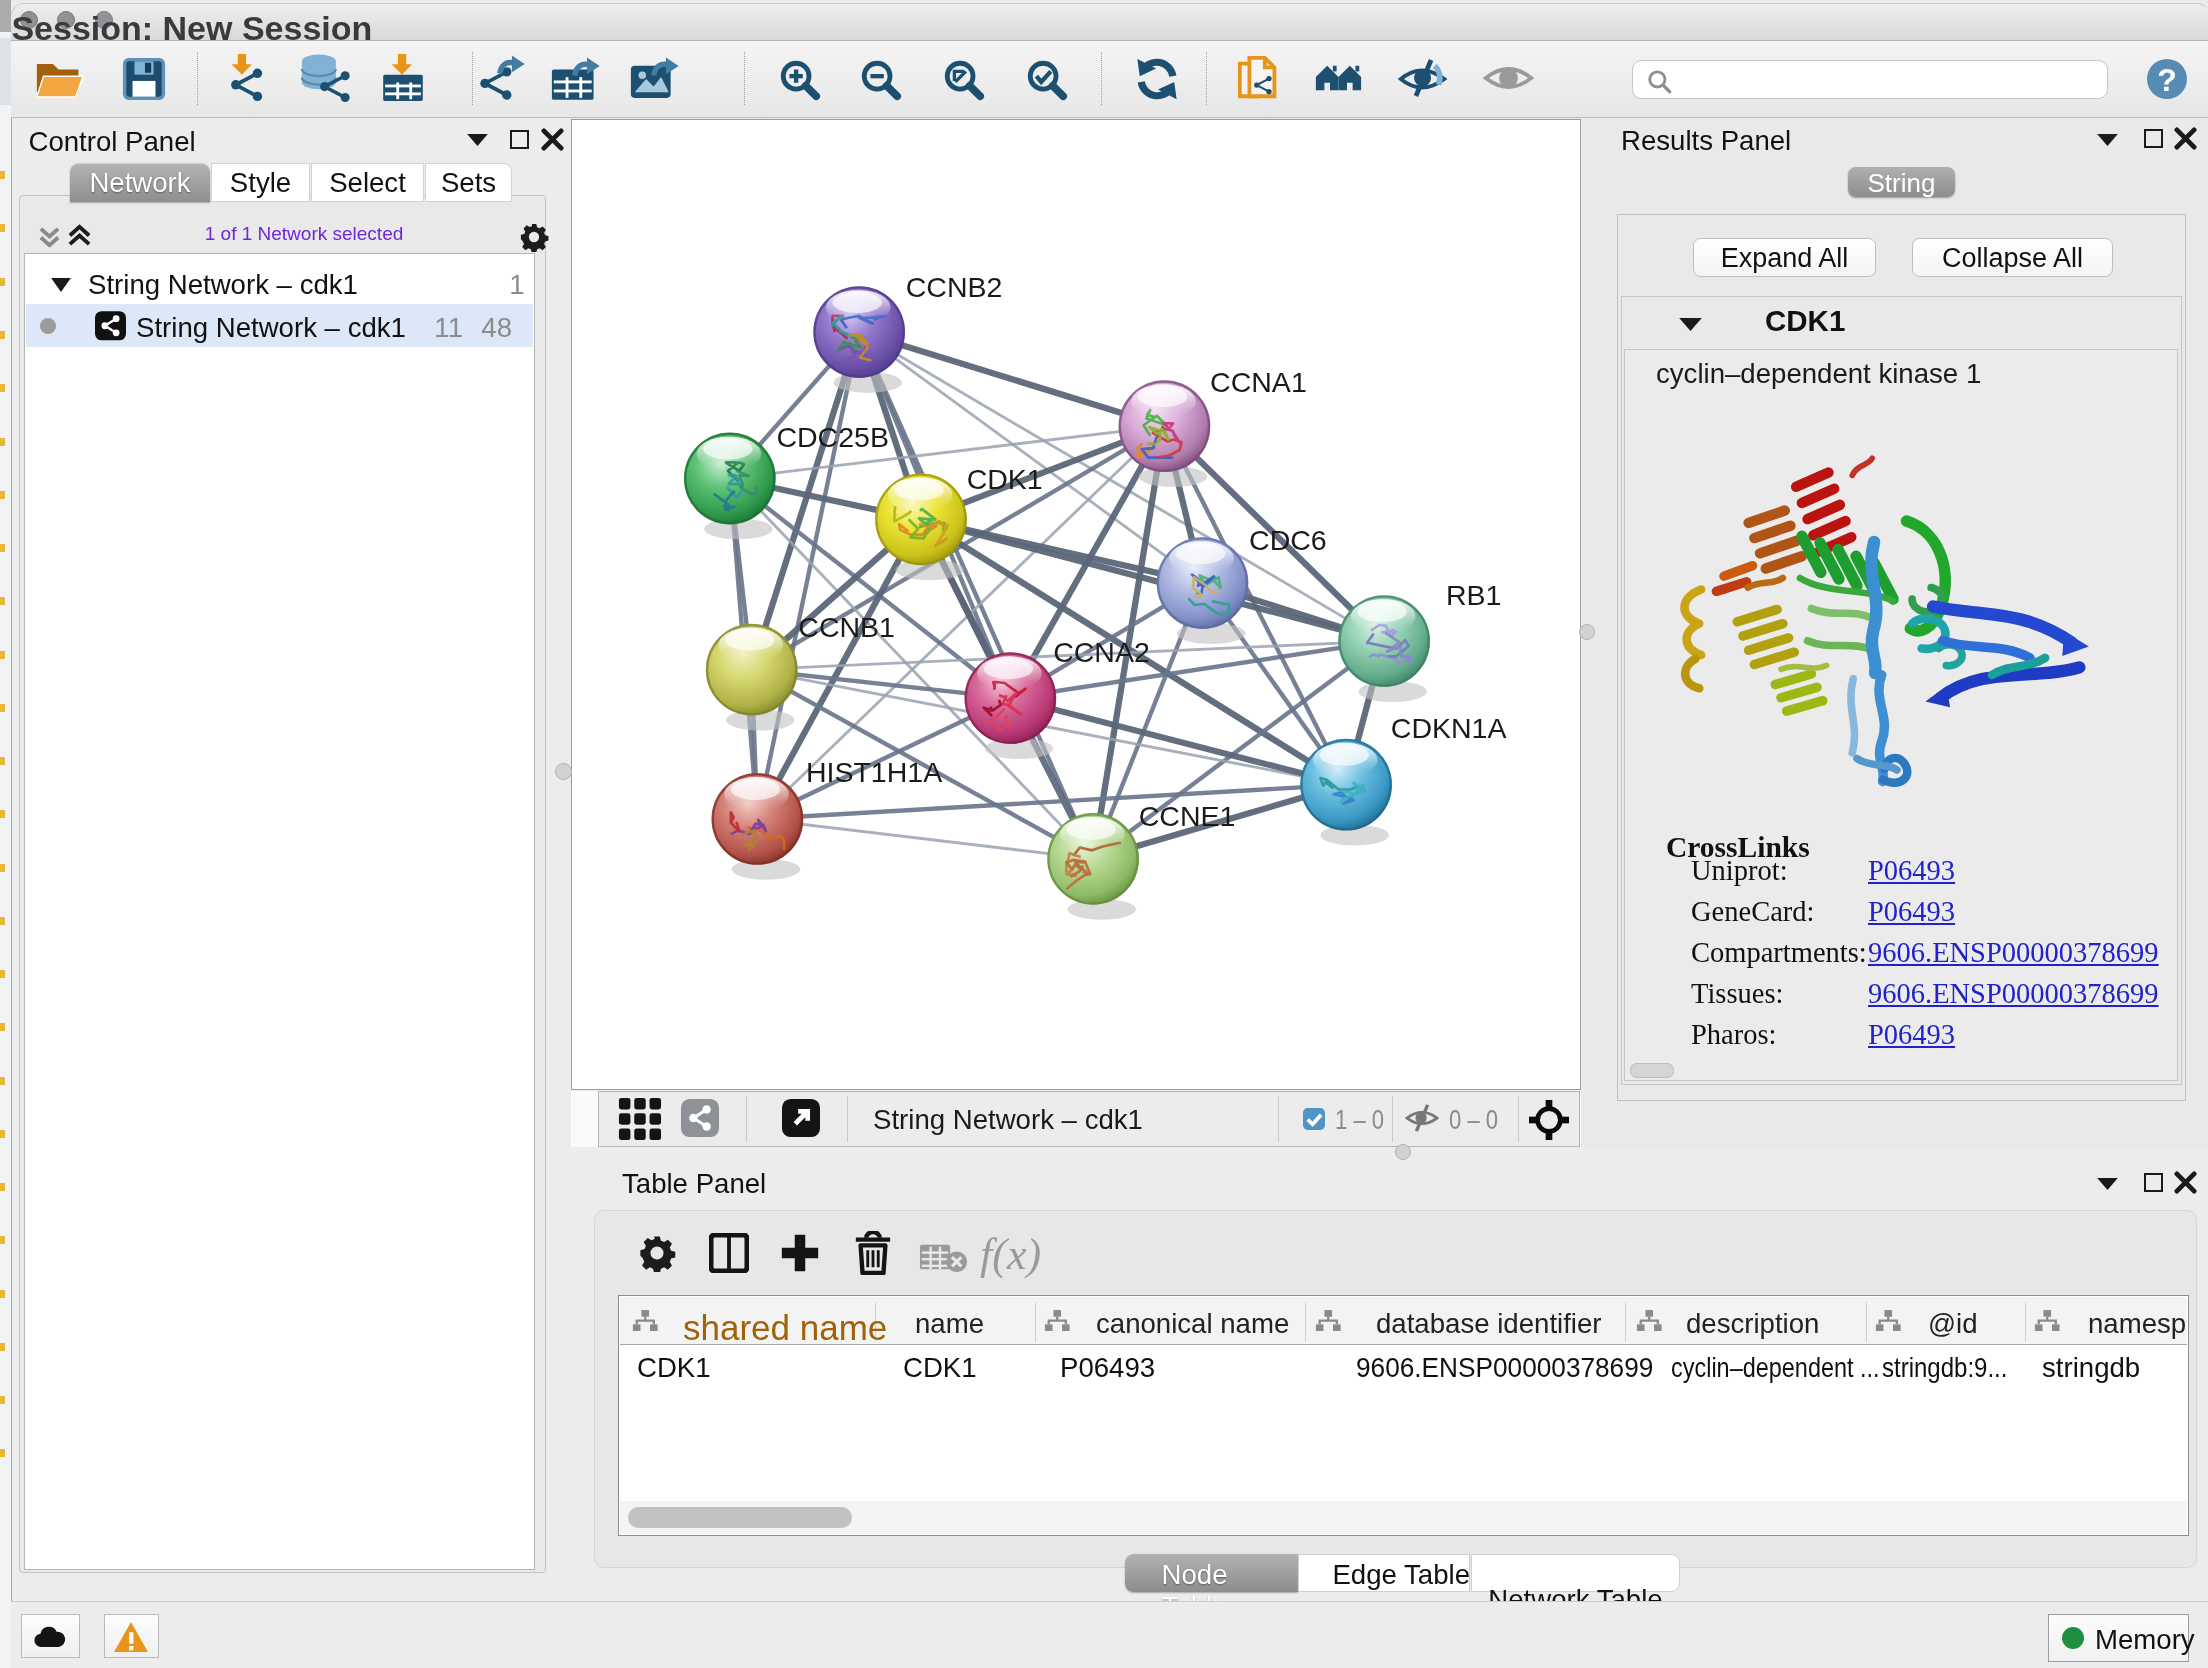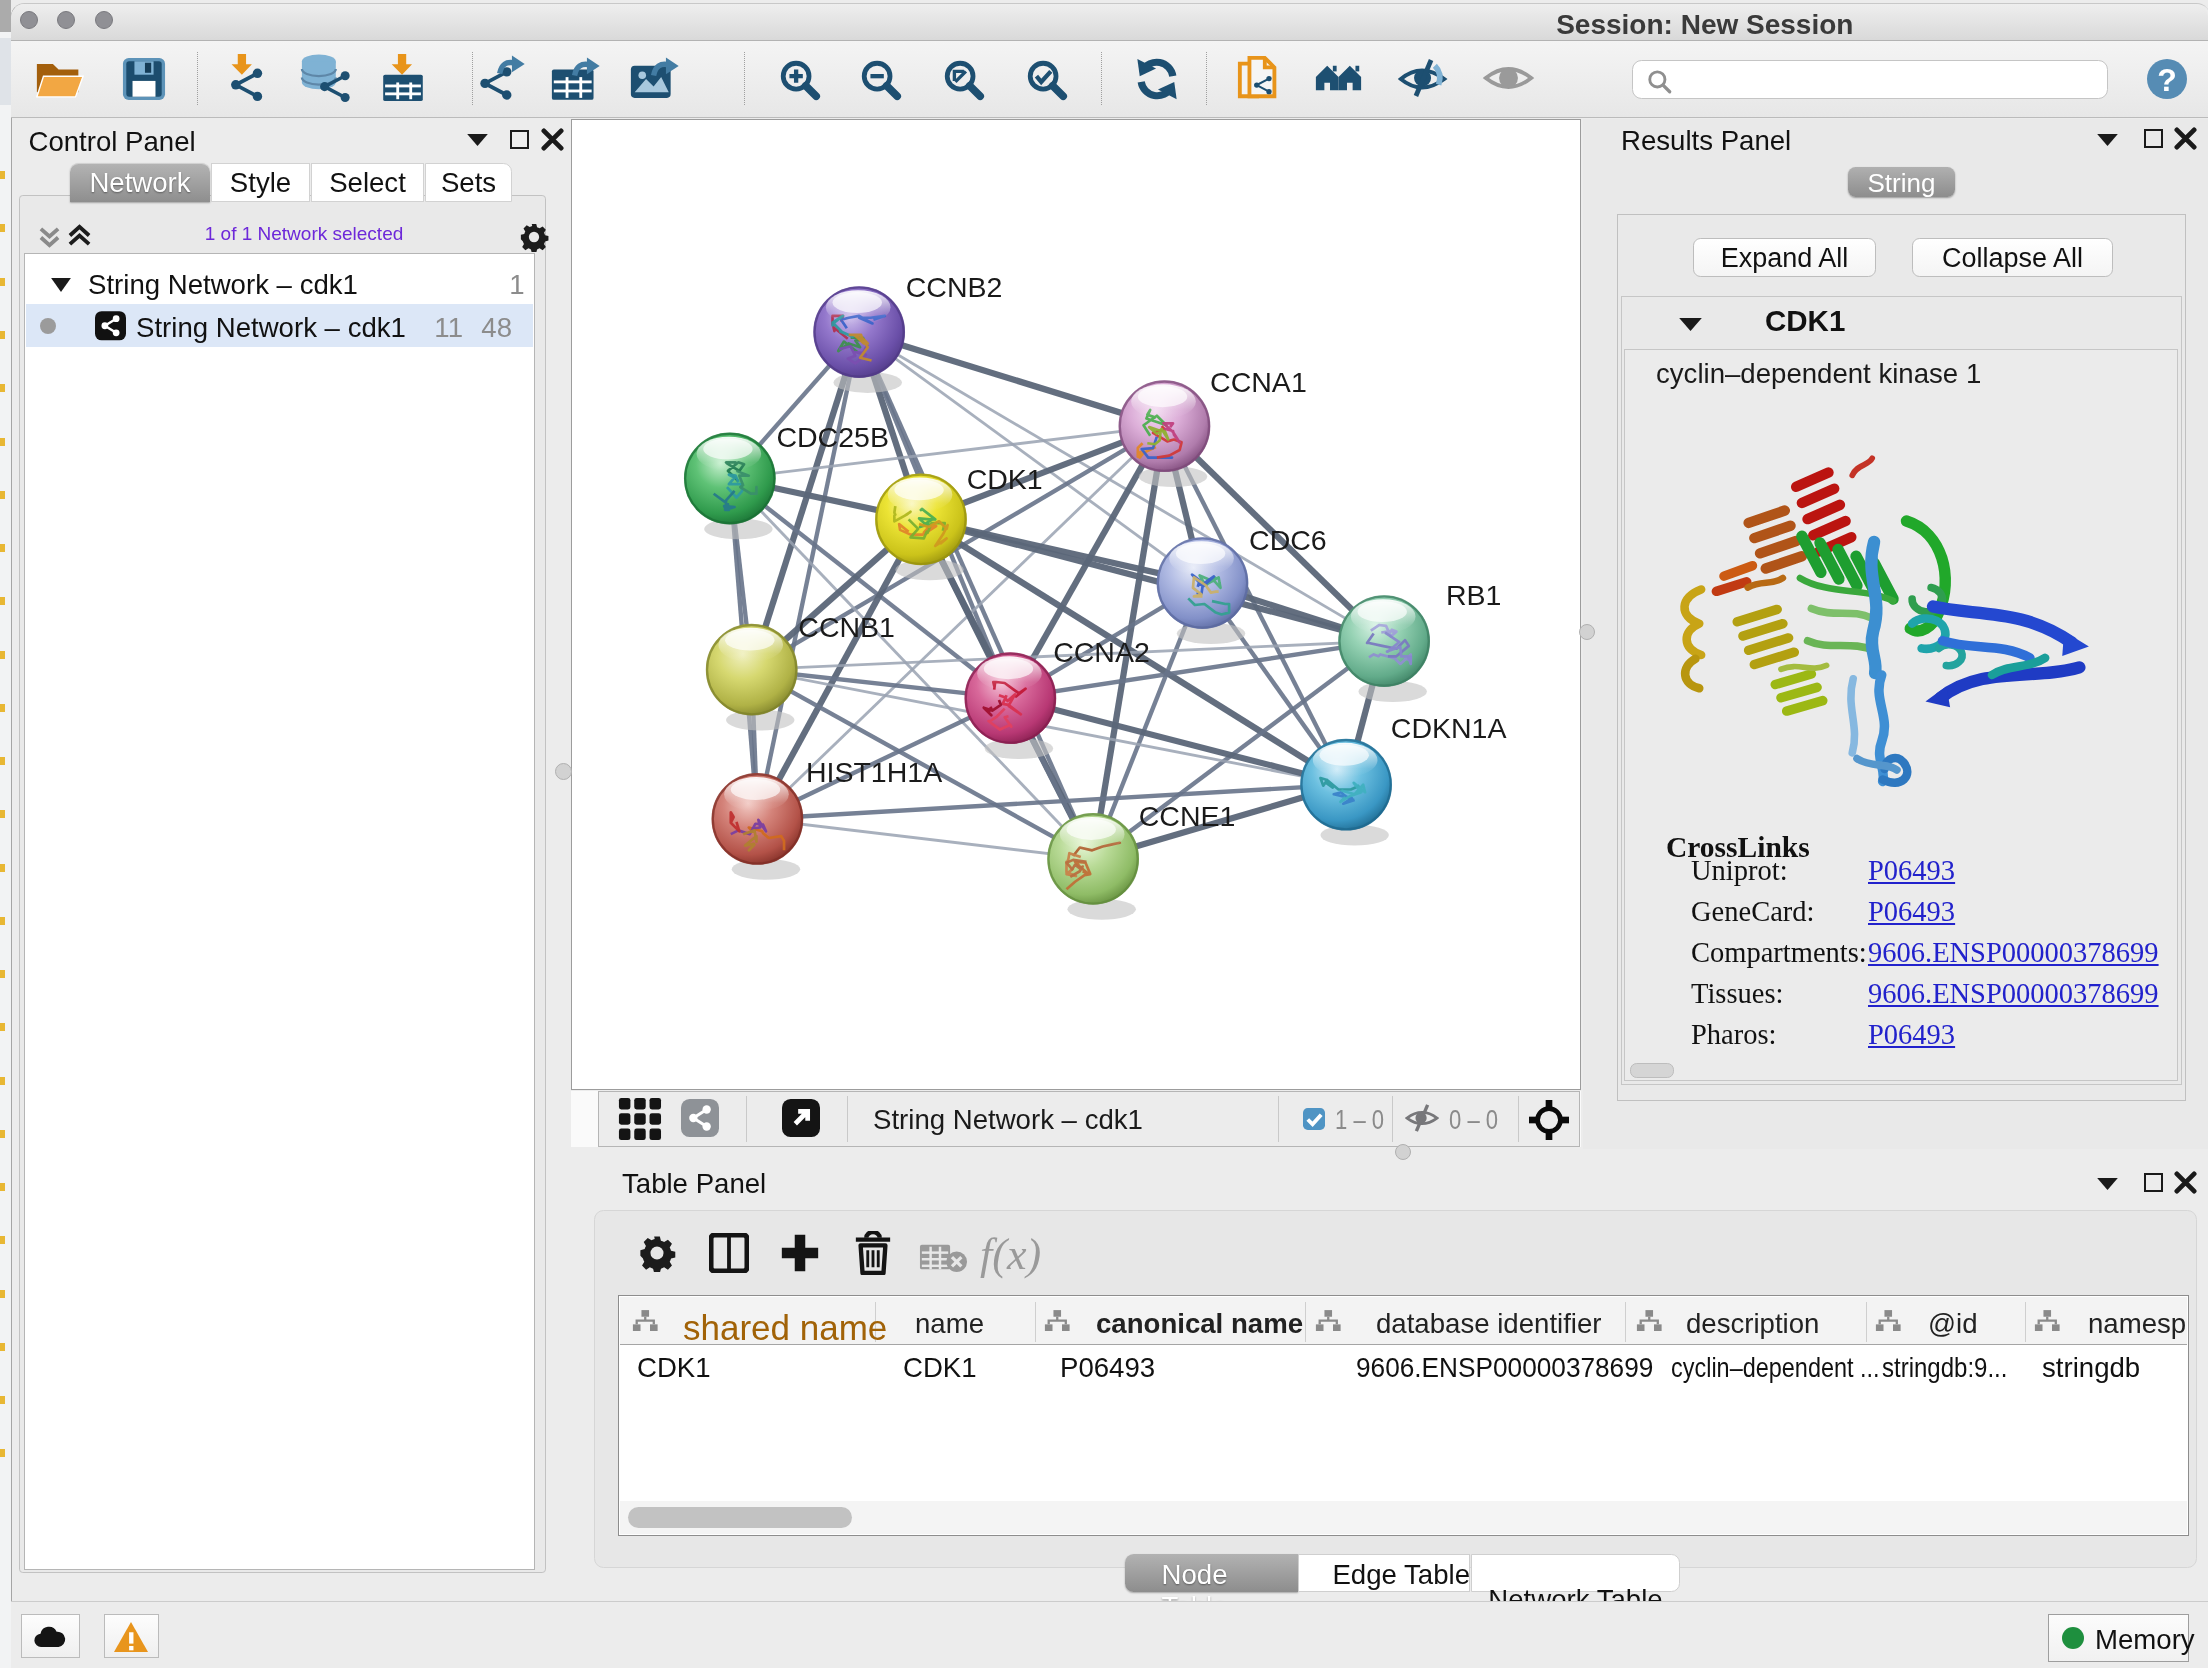--- a/index.html
+++ b/index.html
@@ -38,21 +38,21 @@
 <div class="abs" style="left:0;top:1290px;width:4.8px;height:7.6px;background:#e8b733;"></div>
 <div class="abs" style="left:0;top:1343px;width:4.8px;height:7.6px;background:#e8b733;"></div>
 <div class="abs" style="left:0;top:1396px;width:4.8px;height:7.6px;background:#e8b733;"></div>
 <div class="abs" style="left:0;top:1449px;width:4.8px;height:7.6px;background:#e8b733;"></div>
 <div class="abs" style="left:10.5px;top:2.9px;width:2198px;height:1665px;background:#ececec;border-radius:13.3px 13.3px 0 0;border-left:1px solid #a5a5a5;border-top:1px solid #c8c8c8;"></div>
 
 <div class="abs" style="left:11.4px;top:3.8px;width:2197px;height:36px;background:linear-gradient(#eeeeee,#d9d9d9);border-bottom:1px solid #b3b3b3;border-radius:13.3px 13.3px 0 0;"></div>
 <div class="abs" style="left:20px;top:11.4px;width:18px;height:18px;border-radius:50%;background:#909095;border:1px solid #7a7a7f;box-sizing:border-box;"></div>
 <div class="abs" style="left:57px;top:11.4px;width:18px;height:18px;border-radius:50%;background:#909095;border:1px solid #7a7a7f;box-sizing:border-box;"></div>
 <div class="abs" style="left:95px;top:11.4px;width:18px;height:18px;border-radius:50%;background:#909095;border:1px solid #7a7a7f;box-sizing:border-box;"></div>
-<div class="abs" style="left:11.4px;top:8.6px;width:1842px;text-align:right;font-size:28px;font-weight:bold;color:#3a3a3a;">Session: New Session</div>
+<div class="abs" style="left:11.4px;top:8.6px;width:1842px;text-align:left;font-size:34px;font-weight:bold;color:#3a3a3a;">Session: New Session</div>
 
 <div id="toolbar" class="abs" style="left:11.4px;top:41px;width:2197px;height:76px;background:linear-gradient(#f4f4f4,#e7e7e7);border-bottom:1px solid #bbbbbb;"></div>
 <svg class="abs" style="left:35px;top:58px" width="49" height="42" viewBox="0 0 52 44">
     <path d="M2 6 L19 6 L25 12 L46 12 L46 36 L2 36 z" fill="#a35f0c"></path>
     <path d="M9 19 L51 19 L43 41 L2 41 z" fill="#f2a743" stroke="#fff" stroke-width="1.5"></path>
   </svg>
 <svg class="abs" style="left:122px;top:57px" width="44" height="44" viewBox="0 0 46 46">
     <rect x="1" y="1" width="44" height="44" rx="6" fill="#5d93b8"></rect>
     <rect x="4.5" y="4.5" width="37" height="37" rx="3" fill="#1c4d6e"></rect>
     <rect x="13" y="4.5" width="20" height="14" fill="#7fb2d4"></rect>
@@ -677,21 +677,21 @@
 <path d="M15 8 v4 M6 16 v-4 h18 v4" stroke="#8a8a8a" stroke-width="2.4" fill="none"></path>
   </svg>
 <div class="abs" style="left:683px;top:1308px;font-size:35px;color:#a16207;">shared name</div>
 <div class="abs" style="left:915px;top:1308px;font-size:27.6px;color:#222;">name</div>
 <svg class="abs" style="left:1043px;top:1309px" width="28.5" height="25" viewBox="0 0 30 26">
 <rect x="11" y="1" width="8" height="7" fill="#8a8a8a"></rect>
     <rect x="2" y="16" width="8" height="7" fill="#8a8a8a"></rect>
     <rect x="20" y="16" width="8" height="7" fill="#8a8a8a"></rect>
 <path d="M15 8 v4 M6 16 v-4 h18 v4" stroke="#8a8a8a" stroke-width="2.4" fill="none"></path>
   </svg>
-<div class="abs" style="left:1096px;top:1308px;font-size:27.6px;color:#222;font-weight:bold;">canonical name</div>
+<div class="abs" style="left:1096px;top:1308px;font-size:27.6px;color:#222;">canonical name</div>
 <svg class="abs" style="left:1314px;top:1309px" width="28.5" height="25" viewBox="0 0 30 26">
 <rect x="11" y="1" width="8" height="7" fill="#8a8a8a"></rect>
     <rect x="2" y="16" width="8" height="7" fill="#8a8a8a"></rect>
     <rect x="20" y="16" width="8" height="7" fill="#8a8a8a"></rect>
 <path d="M15 8 v4 M6 16 v-4 h18 v4" stroke="#8a8a8a" stroke-width="2.4" fill="none"></path>
   </svg>
 <div class="abs" style="left:1376px;top:1308px;font-size:27.6px;color:#222;">database identifier</div>
 <svg class="abs" style="left:1635px;top:1309px" width="28.5" height="25" viewBox="0 0 30 26">
 <rect x="11" y="1" width="8" height="7" fill="#8a8a8a"></rect>
     <rect x="2" y="16" width="8" height="7" fill="#8a8a8a"></rect>

